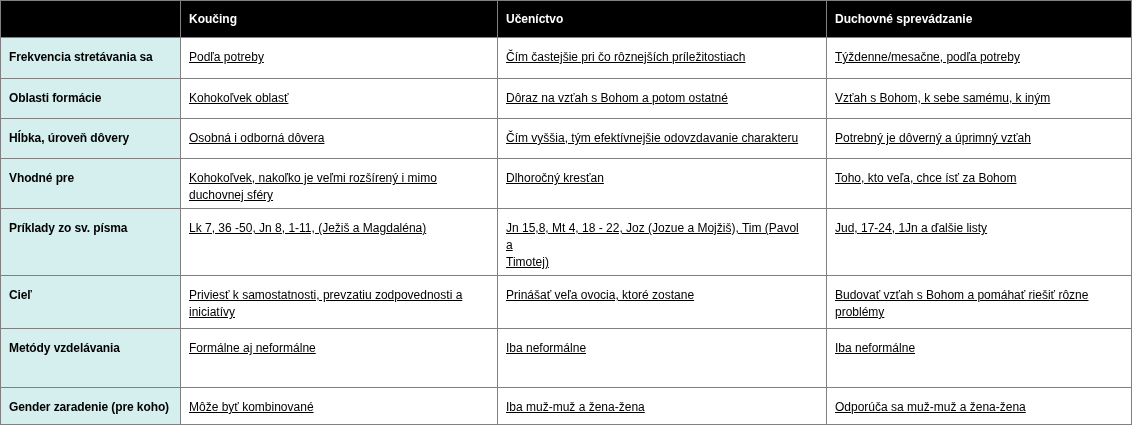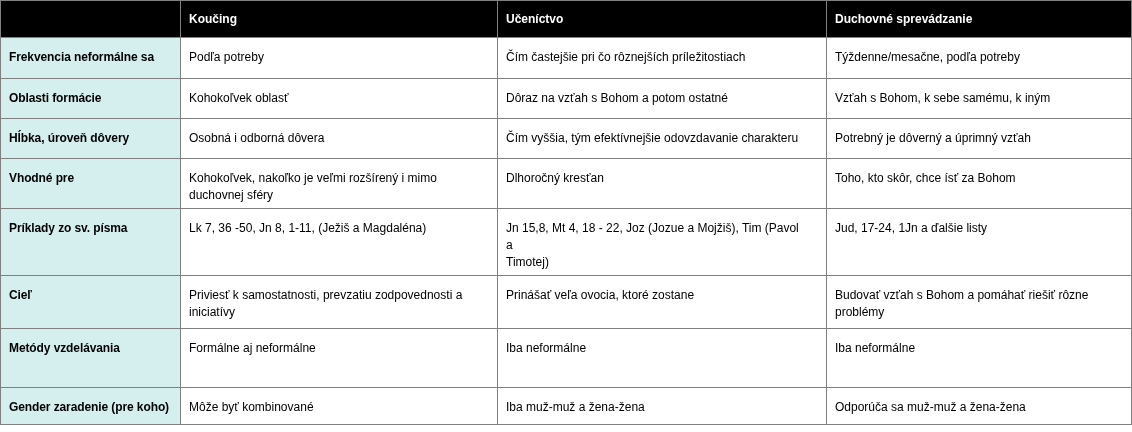--- a/index.html
+++ b/index.html
@@ -51,20 +51,21 @@
     font-weight: bold;
     vertical-align: top;
     padding: 11px 4px 4px 8px;
     letter-spacing: -0.1px;
   }
   tbody td.cell {
     background: var(--cell-bg);
     font-weight: normal;
     vertical-align: top;
     padding: 11px 20px 4px 8px;
+    text-decoration: underline;
   }
   tbody tr:nth-child(1) { height: 41px; }
   tbody tr:nth-child(2) { height: 40px; }
   tbody tr:nth-child(3) { height: 40px; }
   tbody tr:nth-child(4) { height: 40px; margin-top: 18px; }
   tbody tr:nth-child(5) { height: 49px; }
   tbody tr:nth-child(6) { height: 53px; margin-top: 38px; }
   tbody tr:nth-child(7) { height: 59px; }
   tbody tr:nth-child(8) { height: 37px; }
   tbody tr:nth-child(9) { height: 37px; }
@@ -83,21 +84,21 @@
     <thead>
       <tr>
         <th></th>
         <th>Koučing</th>
         <th>Učeníctvo</th>
         <th>Duchovné sprevádzanie</th>
       </tr>
     </thead>
     <tbody>
       <tr>
-        <th class="row-label">Frekvencia neformálne sa</th>
+        <th class="row-label">Frekvencia stretávania sa</th>
         <td class="cell">Podľa potreby</td>
         <td class="cell">Čím častejšie pri čo rôznejších príležitostiach</td>
         <td class="cell">Týždenne/mesačne, podľa potreby</td>
       </tr>
       <tr>
         <th class="row-label">Oblasti formácie</th>
         <td class="cell">Kohokoľvek oblasť</td>
         <td class="cell">Dôraz na vzťah s Bohom a potom ostatné</td>
         <td class="cell">Vzťah s Bohom, k sebe samému, k iným</td>
       </tr>
@@ -105,21 +106,21 @@
         <th class="row-label">Hĺbka, úroveň dôvery</th>
         <td class="cell">Osobná i odborná dôvera</td>
         <td class="cell">Čím vyššia, tým efektívnejšie odovzdavanie charakteru</td>
         <td class="cell">Potrebný je dôverný a úprimný vzťah</td>
       </tr>
       <tr>
         <th class="row-label">Vhodné pre</th>
         <td class="cell">Kohokoľvek, nakoľko je veľmi rozšírený i mimo
 duchovnej sféry</td>
         <td class="cell">Dlhoročný kresťan</td>
-        <td class="cell">Toho, kto skôr, chce ísť za Bohom</td>
+        <td class="cell">Toho, kto veľa, chce ísť za Bohom</td>
       </tr>
       <tr>
         <th class="row-label">Príklady zo sv. písma</th>
         <td class="cell">Lk 7, 36 -50, Jn 8, 1-11, (Ježiš a Magdaléna)</td>
         <td class="cell">Jn 15,8, Mt 4, 18 - 22, Joz (Jozue a Mojžiš), Tim (Pavol a
 Timotej)</td>
         <td class="cell">Jud, 17-24, 1Jn a ďalšie listy</td>
       </tr>
       <tr>
         <th class="row-label">Cieľ</th>

